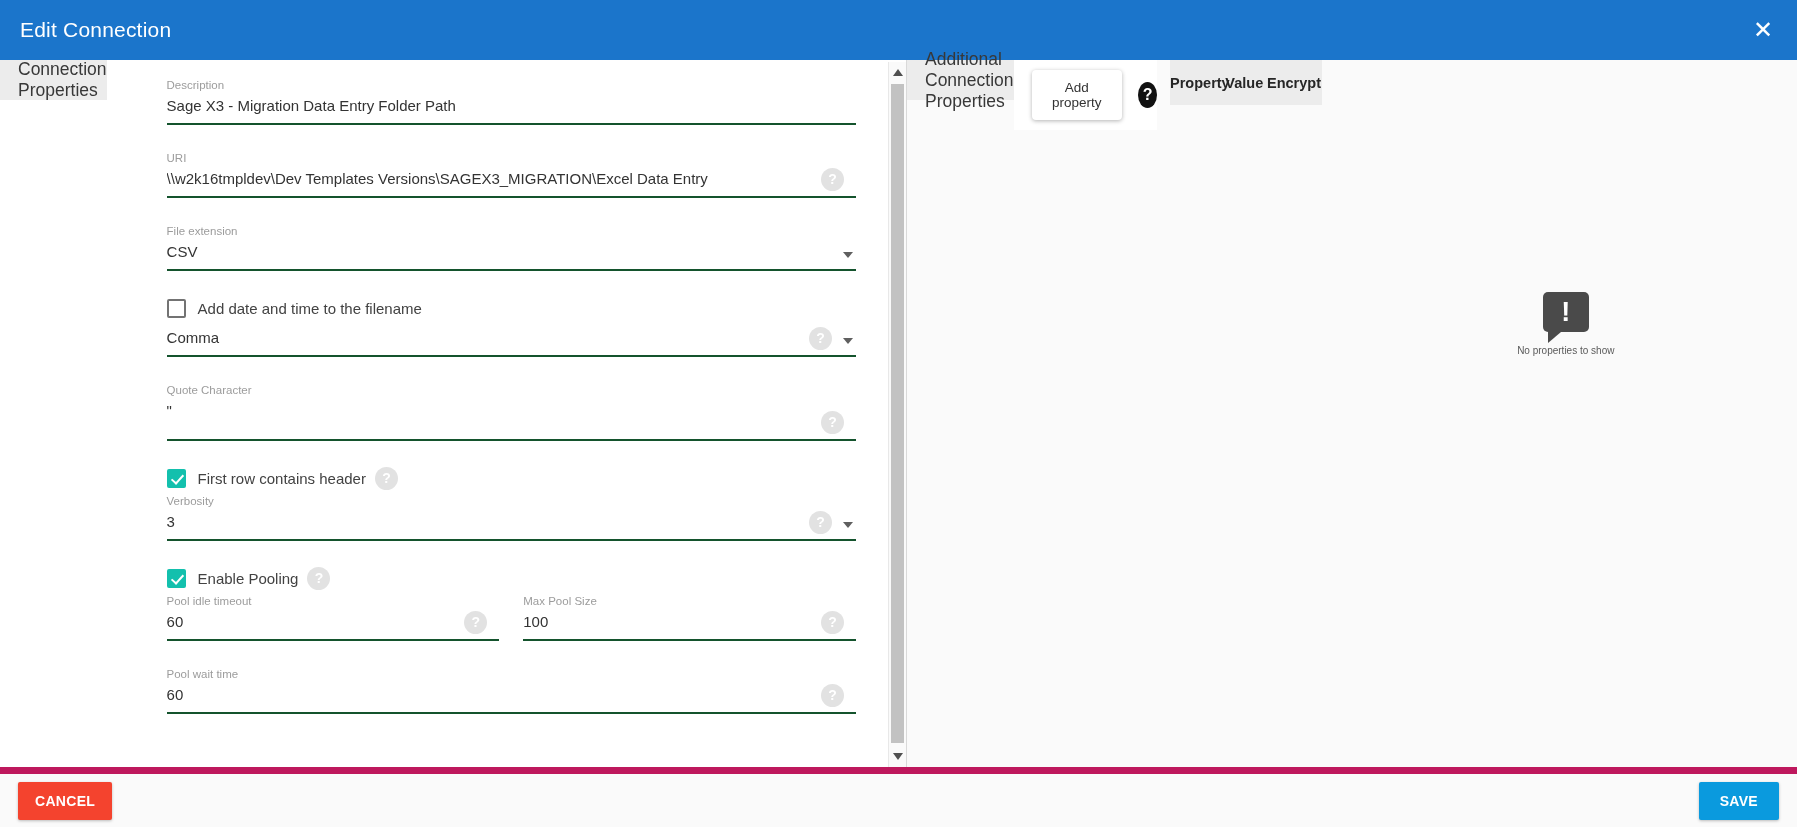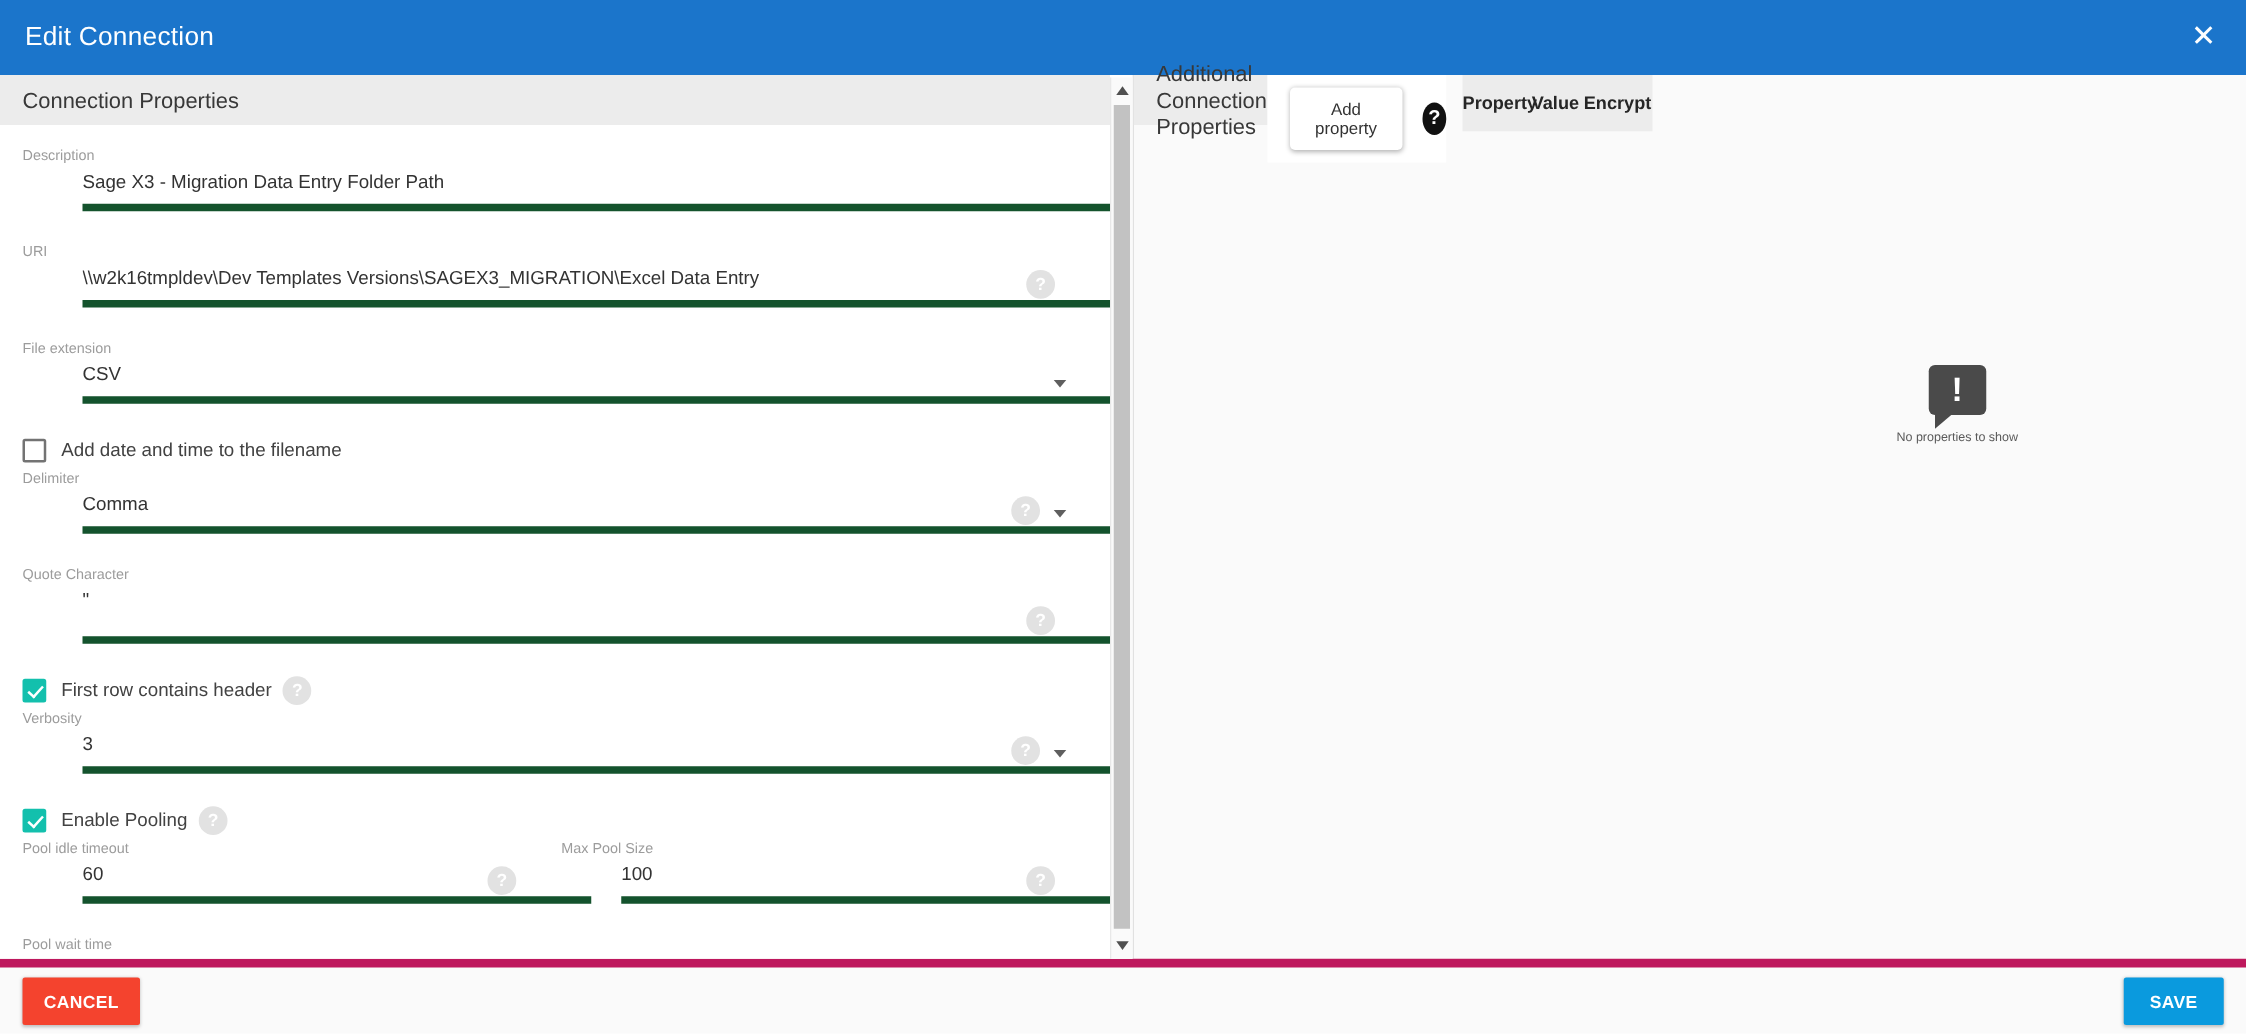--- a/index.html
+++ b/index.html
@@ -10,34 +10,34 @@
   
   .titlebar { height:60px; flex:0 0 60px; background:var(--titlebar,#1b75cb); color:#fff;
               display:flex; align-items:center; justify-content:space-between; padding:0 24px 0 20px; }
   .titlebar .title { font-size:21px; font-weight:500; letter-spacing:.2px; }
   .close-x { font-size:24px; font-weight:700; color:#fff; cursor:pointer; line-height:1; }
 
   
   .content { flex:1 1 auto; display:flex; min-height:0; }
 
   
-  .left-panel { width:906px; flex:0 0 906px; background:#fff; position:relative; display:flex; flex-direction:column; }
+  .left-panel { width:906px; flex:0 0 906px; background:#fff; position:relative; display:flex; flex-direction:row;gap:24px; }
   .band { height:40px; flex:0 0 40px; background:var(--band,#ececec); display:flex; align-items:center;
           padding-left:18px; font-size:17.5px; color:#383838; }
   .left-panel .band { margin-right:18px; }
   .form { flex:1; overflow:hidden; padding:0 32px 0 18px; margin-right:18px; position:relative; }
 
   .field { position:relative; margin-top:26px; }
   .field.first { margin-top:18px; }
   .field.tight { margin-top:5px; }
   .f-label { font-size:11.5px; color:#9c9c9c; line-height:14px; }
   .f-input, .select-value {
       display:block; width:100%; border:none; outline:none; background:transparent;
       font-family:"Liberation Sans","DejaVu Sans",sans-serif;
-      font-size:15px; color:#333; padding:4px 0 7px 0; border-bottom:6px solid #14532d; line-height:20px;margin-left:48px; }
+      font-size:15px; color:#333; padding:4px 0 7px 0; border-bottom:2px solid #14532d; line-height:20px; }
   .field.tall .f-input { padding-bottom:18px; }
   .q-help { position:absolute; width:23px; height:23px; border-radius:50%; background:#e2e2e2; color:#fff;
             font-size:14px; font-weight:700; text-align:center; line-height:23px; bottom:7px; right:12px; cursor:pointer; }
   .q-help.with-caret { right:24px; }
   .q-help.inline { position:static; display:inline-block; vertical-align:middle; margin-left:9px; }
   .caret { position:absolute; right:3px; bottom:13px; width:0; height:0;
            border-left:5px solid transparent; border-right:5px solid transparent; border-top:6px solid #5f5f5f; cursor:pointer; }
 
   .checkbox-row { margin-top:26px; display:flex; align-items:center; height:22px; }
   .checkbox { width:19px; height:19px; border:2px solid #737373; border-radius:2px; background:#fff;
@@ -120,21 +120,20 @@
           <div class="select-value">CSV</div>
           <span class="caret"></span>
         </div>
 
         <div class="checkbox-row">
           <span class="checkbox"></span>
           <span class="cb-label">Add date and time to the filename</span>
         </div>
 
         <div class="field tight">
-          <div class="f-label">Delimiter</div>
           <div class="select-value">Comma</div>
           <span class="q-help with-caret">?</span>
           <span class="caret"></span>
         </div>
 
         <div class="field tall">
           <div class="f-label">Quote Character</div>
           <input class="f-input" type="text" value="&quot;" style="">
           <span class="q-help">?</span>
         </div>

